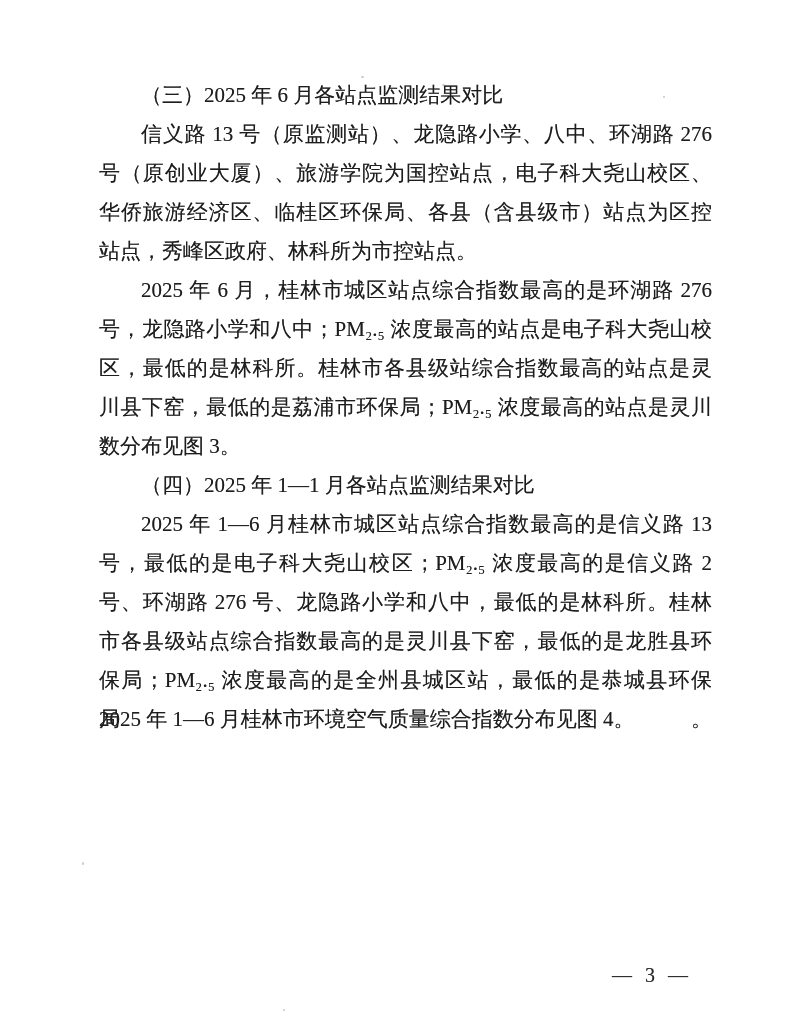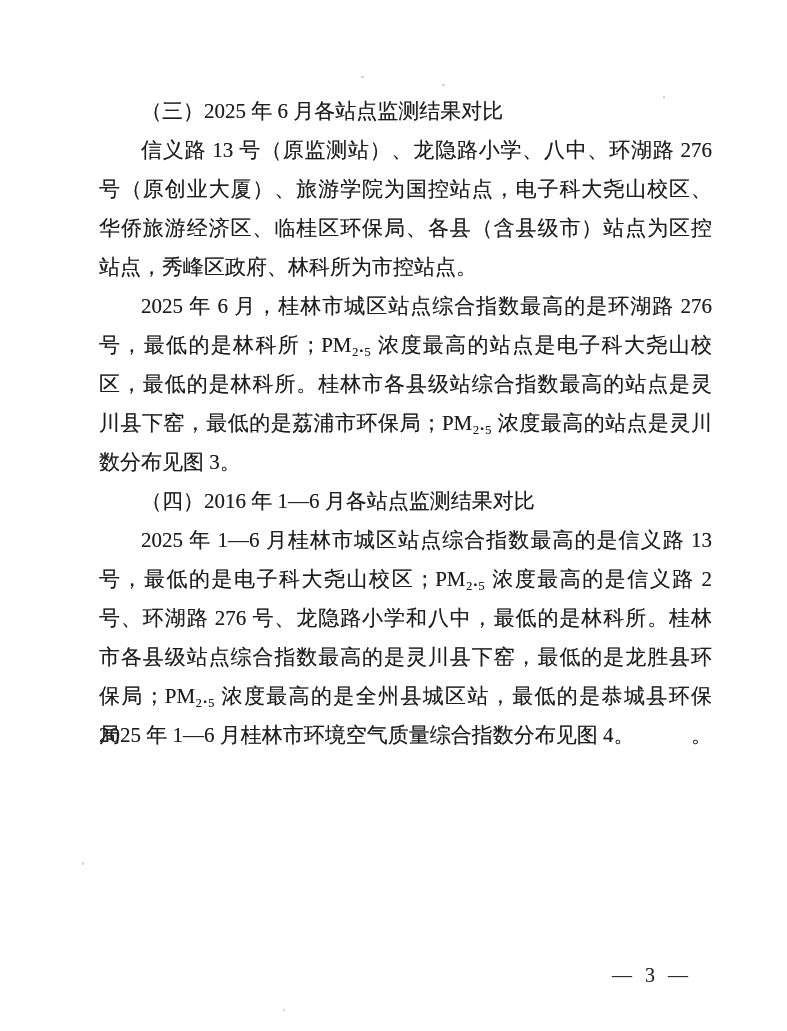--- a/index.html
+++ b/index.html
@@ -12,21 +12,21 @@
     width: 787px;
     height: 1031px;
     background: #ffffff;
     overflow: hidden;
     font-family: "Liberation Serif", "DejaVu Serif", serif;
     color: #1d1d1d;
   }
   .text-block {
     position: absolute;
     left: 99px;
-    top: 92px;
+    top: 76px;
     width: 613px;
   }
   .line {
     height: 39px;
     line-height: 39px;
     font-size: 21px;
     text-align: left;
     white-space: normal;
     text-shadow: 0 0 0.4px rgba(30,30,30,0.55);
   }
@@ -66,26 +66,26 @@
   <div class="text-block">
 
     <div class="line indent">（三）2025 年 6 月各站点监测结果对比</div>
 
     <div class="line indent just">信义路 13 号（原监测站）、龙隐路小学、八中、环湖路 276</div>
     <div class="line just">号（原创业大厦）、旅游学院为国控站点，电子科大尧山校区、</div>
     <div class="line just">华侨旅游经济区、临桂区环保局、各县（含县级市）站点为区控</div>
     <div class="line">站点，秀峰区政府、林科所为市控站点。</div>
 
     <div class="line indent just">2025 年 6 月，桂林市城区站点综合指数最高的是环湖路 276</div>
-    <div class="line just">号，最低的是林科所；PM₂.₅ 浓度最高的站点是电子科大尧山校</div>
+    <div class="line just">号，龙隐路小学和八中；PM₂.₅ 浓度最高的站点是电子科大尧山校</div>
     <div class="line just">区，最低的是林科所。桂林市各县级站综合指数最高的站点是灵</div>
     <div class="line just">川县下窑，最低的是荔浦市环保局；PM₂.₅ 浓度最高的站点是灵川</div>
     <div class="line">数分布见图 3。</div>
 
-    <div class="line indent">（四）2016 年 1—6 月各站点监测结果对比</div>
+    <div class="line indent">（四）2025 年 1—1 月各站点监测结果对比</div>
 
     <div class="line indent just">2025 年 1—6 月桂林市城区站点综合指数最高的是信义路 13</div>
     <div class="line just">号，最低的是电子科大尧山校区；PM₂.₅ 浓度最高的是信义路 2</div>
     <div class="line just">号、环湖路 276 号、龙隐路小学和八中，最低的是林科所。桂林</div>
     <div class="line just">市各县级站点综合指数最高的是灵川县下窑，最低的是龙胜县环</div>
     <div class="line just">保局；PM₂.₅ 浓度最高的是全州县城区站，最低的是恭城县环保局。</div>
     <div class="line">2025 年 1—6 月桂林市环境空气质量综合指数分布见图 4。</div>
 
   </div>
 

